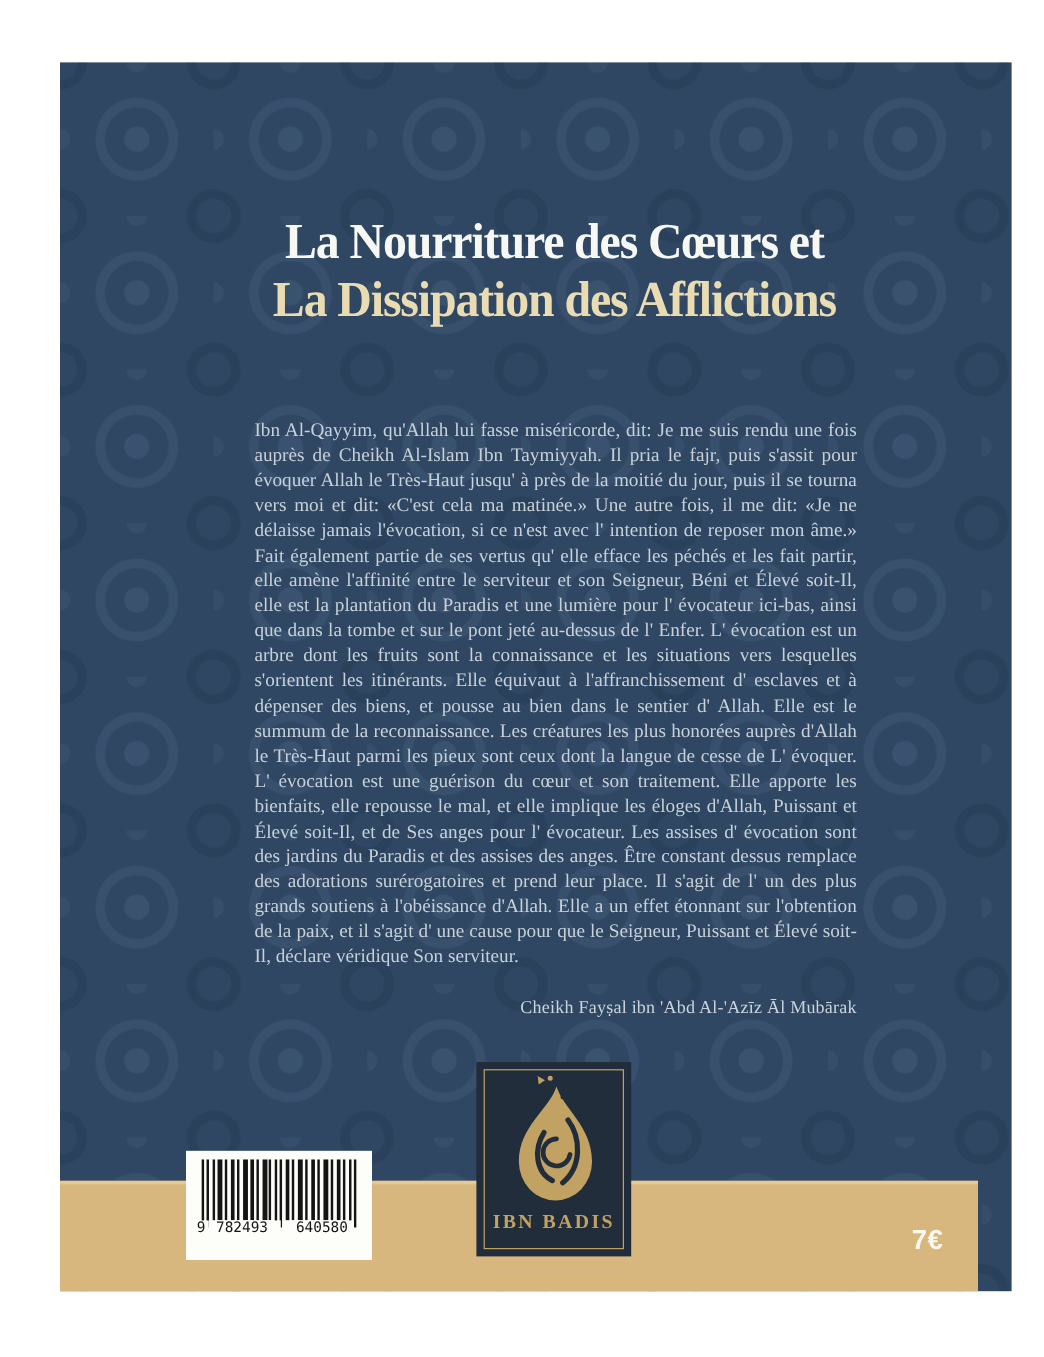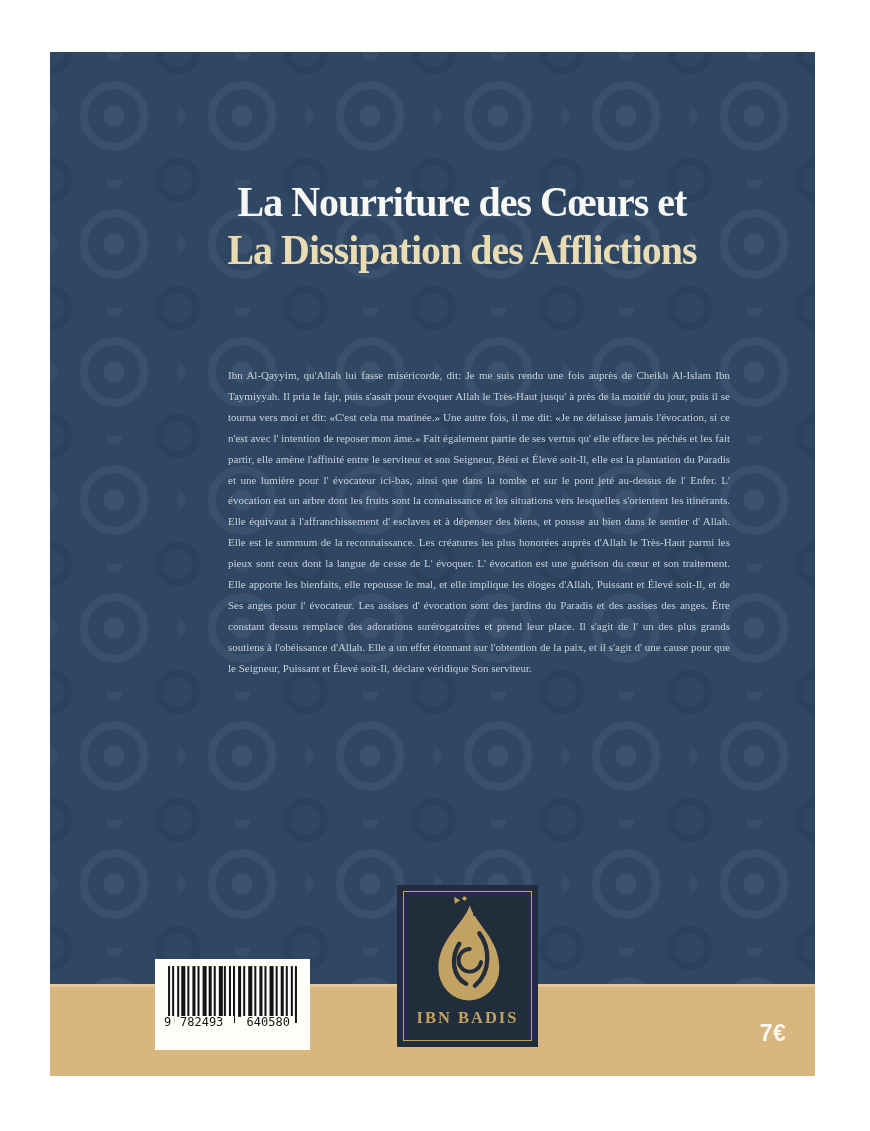--- a/index.html
+++ b/index.html
@@ -16,39 +16,40 @@
       radial-gradient(circle at 64px 64px, rgba(150,175,206,.11) 0 10px, rgba(150,175,206,0) 11px),
       radial-gradient(circle at 64px 64px, rgba(150,175,206,0) 0 26px, rgba(150,175,206,.09) 27px 34px, rgba(150,175,206,0) 35px),
       radial-gradient(circle at 0px 0px, rgba(23,41,64,0) 0 14px, rgba(23,41,64,.20) 15px 22px, rgba(23,41,64,0) 23px),
       radial-gradient(circle at 128px 0px, rgba(23,41,64,0) 0 14px, rgba(23,41,64,.20) 15px 22px, rgba(23,41,64,0) 23px),
       radial-gradient(circle at 0px 128px, rgba(23,41,64,0) 0 14px, rgba(23,41,64,.20) 15px 22px, rgba(23,41,64,0) 23px),
       radial-gradient(circle at 128px 128px, rgba(23,41,64,0) 0 14px, rgba(23,41,64,.20) 15px 22px, rgba(23,41,64,0) 23px),
       radial-gradient(circle at 64px 0px, rgba(150,175,206,.07) 0 8px, rgba(150,175,206,0) 9px),
       radial-gradient(circle at 0px 64px, rgba(150,175,206,.07) 0 8px, rgba(150,175,206,0) 9px);
     background-size:128px 128px;
     overflow:hidden;
+    padding-left:28px;
   }
   .band{
     position:absolute;left:0;top:932px;width:765px;height:92px;
     background:#d8b77e;border-top:3px solid #e4c996;box-sizing:border-box;
   }
   
   .title{
     position:absolute;left:132px;top:98px;width:560px;
     text-align:center;font-weight:bold;font-size:42px;line-height:48px;
     letter-spacing:-1px;transform:scaleX(.95);transform-origin:50% 50%;
     white-space:nowrap;
   }
   .title .l1{color:#f7f8f4;display:block;}
   .title .l2{color:#e9dbb2;display:block;}
   
   .blurb{
     position:absolute;left:162px;top:297px;width:502px;
-    color:#c8d1d9;font-size:11px;line-height:20.9px;
-    text-align:justify;margin:16px;
+    color:#c8d1d9;font-size:16px;line-height:20.9px;
+    text-align:justify;margin:0;
   }
   .author{
     position:absolute;left:162px;top:780px;width:502px;
     color:#ccd4dc;font-size:15px;text-align:right;margin:0;
     letter-spacing:.2px;
   }
   
   .barcode-label{
     position:absolute;left:105px;top:907px;width:155px;height:91px;
     background:#fdfdfa;box-sizing:border-box;padding:7px 9px 4px 9px;
@@ -56,21 +57,21 @@
   .barcode-digits{
     display:flex;align-items:flex-start;color:#141414;
     font-family:"DejaVu Sans Mono","Liberation Mono",monospace;
     font-size:12px;line-height:12px;margin-top:-12px;
   }
   .barcode-digits .lead{width:10px;background:#fdfdfa;}
   .barcode-digits .g1{flex:1;text-align:left;background:#fdfdfa;margin:0 8px 0 6px;}
   .barcode-digits .g2{flex:1;text-align:center;background:#fdfdfa;margin-right:6px;}
   
   .logo{
-    position:absolute;left:347px;top:833px;width:141px;height:162px;
+    position:absolute;left:347px;top:833px;width:129px;height:162px;
     background:#222d3b;box-sizing:border-box;
   }
   .logo .frame{
     position:absolute;inset:6px;border:1.5px solid #c2a262;
     display:flex;flex-direction:column;align-items:center;justify-content:flex-end;
   }
   .logo svg.cal{position:absolute;left:50%;top:10px;transform:translateX(-50%);}
   .logo .pubname{
     color:#c2a262;font-size:16.5px;font-weight:bold;letter-spacing:2px;
     margin-bottom:12px;font-family:"Liberation Serif","DejaVu Serif",serif;
@@ -90,20 +91,21 @@
 
     <div class="band"></div>
 
     <h1 class="title">
       <span class="l1">La Nourriture des Cœurs et</span>
       <span class="l2">La Dissipation des Afflictions</span>
     </h1>
 
     <p class="blurb">Ibn Al-Qayyim, qu'Allah lui fasse miséricorde, dit: Je me suis rendu une fois auprès de Cheikh Al-Islam Ibn Taymiyyah. Il pria le fajr, puis s'assit pour évoquer Allah le Très-Haut jusqu' à près de la moitié du jour, puis il se tourna vers moi et dit: «C'est cela ma matinée.» Une autre fois, il me dit: «Je ne délaisse jamais l'évocation, si ce n'est avec l' intention de reposer mon âme.» Fait également partie de ses vertus qu' elle efface les péchés et les fait partir, elle amène l'affinité entre le serviteur et son Seigneur, Béni et Élevé soit-Il, elle est la plantation du Paradis et une lumière pour l' évocateur ici-bas, ainsi que dans la tombe et sur le pont jeté au-dessus de l' Enfer. L' évocation est un arbre dont les fruits sont la connaissance et les situations vers lesquelles s'orientent les itinérants. Elle équivaut à l'affranchissement d' esclaves et à dépenser des biens, et pousse au bien dans le sentier d' Allah. Elle est le summum de la reconnaissance. Les créatures les plus honorées auprès d'Allah le Très-Haut parmi les pieux sont ceux dont la langue de cesse de L' évoquer. L' évocation est une guérison du cœur et son traitement. Elle apporte les bienfaits, elle repousse le mal, et elle implique les éloges d'Allah, Puissant et Élevé soit-Il, et de Ses anges pour l' évocateur. Les assises d' évocation sont des jardins du Paradis et des assises des anges. Être constant dessus remplace des adorations surérogatoires et prend leur place. Il s'agit de l' un des plus grands soutiens à l'obéissance d'Allah. Elle a un effet étonnant sur l'obtention de la paix, et il s'agit d' une cause pour que le Seigneur, Puissant et Élevé soit-Il, déclare véridique Son serviteur.</p>
 
+    <p class="author">Cheikh Fayṣal ibn 'Abd Al-'Azīz Āl Mubārak</p>
 
     <div class="barcode-label">
       <svg width="137" height="58" viewBox="0 0 135 57" aria-hidden="true">
         <g fill="#141414">
           <rect x="4" y="0" width="2" height="56"></rect>
             <rect x="8" y="0" width="2" height="56"></rect>
           <rect x="13" y="0" width="2" height="50"></rect>
             <rect x="17" y="0" width="4" height="50"></rect>
           <rect x="23" y="0" width="2" height="50"></rect>
             <rect x="28" y="0" width="3" height="50"></rect>

